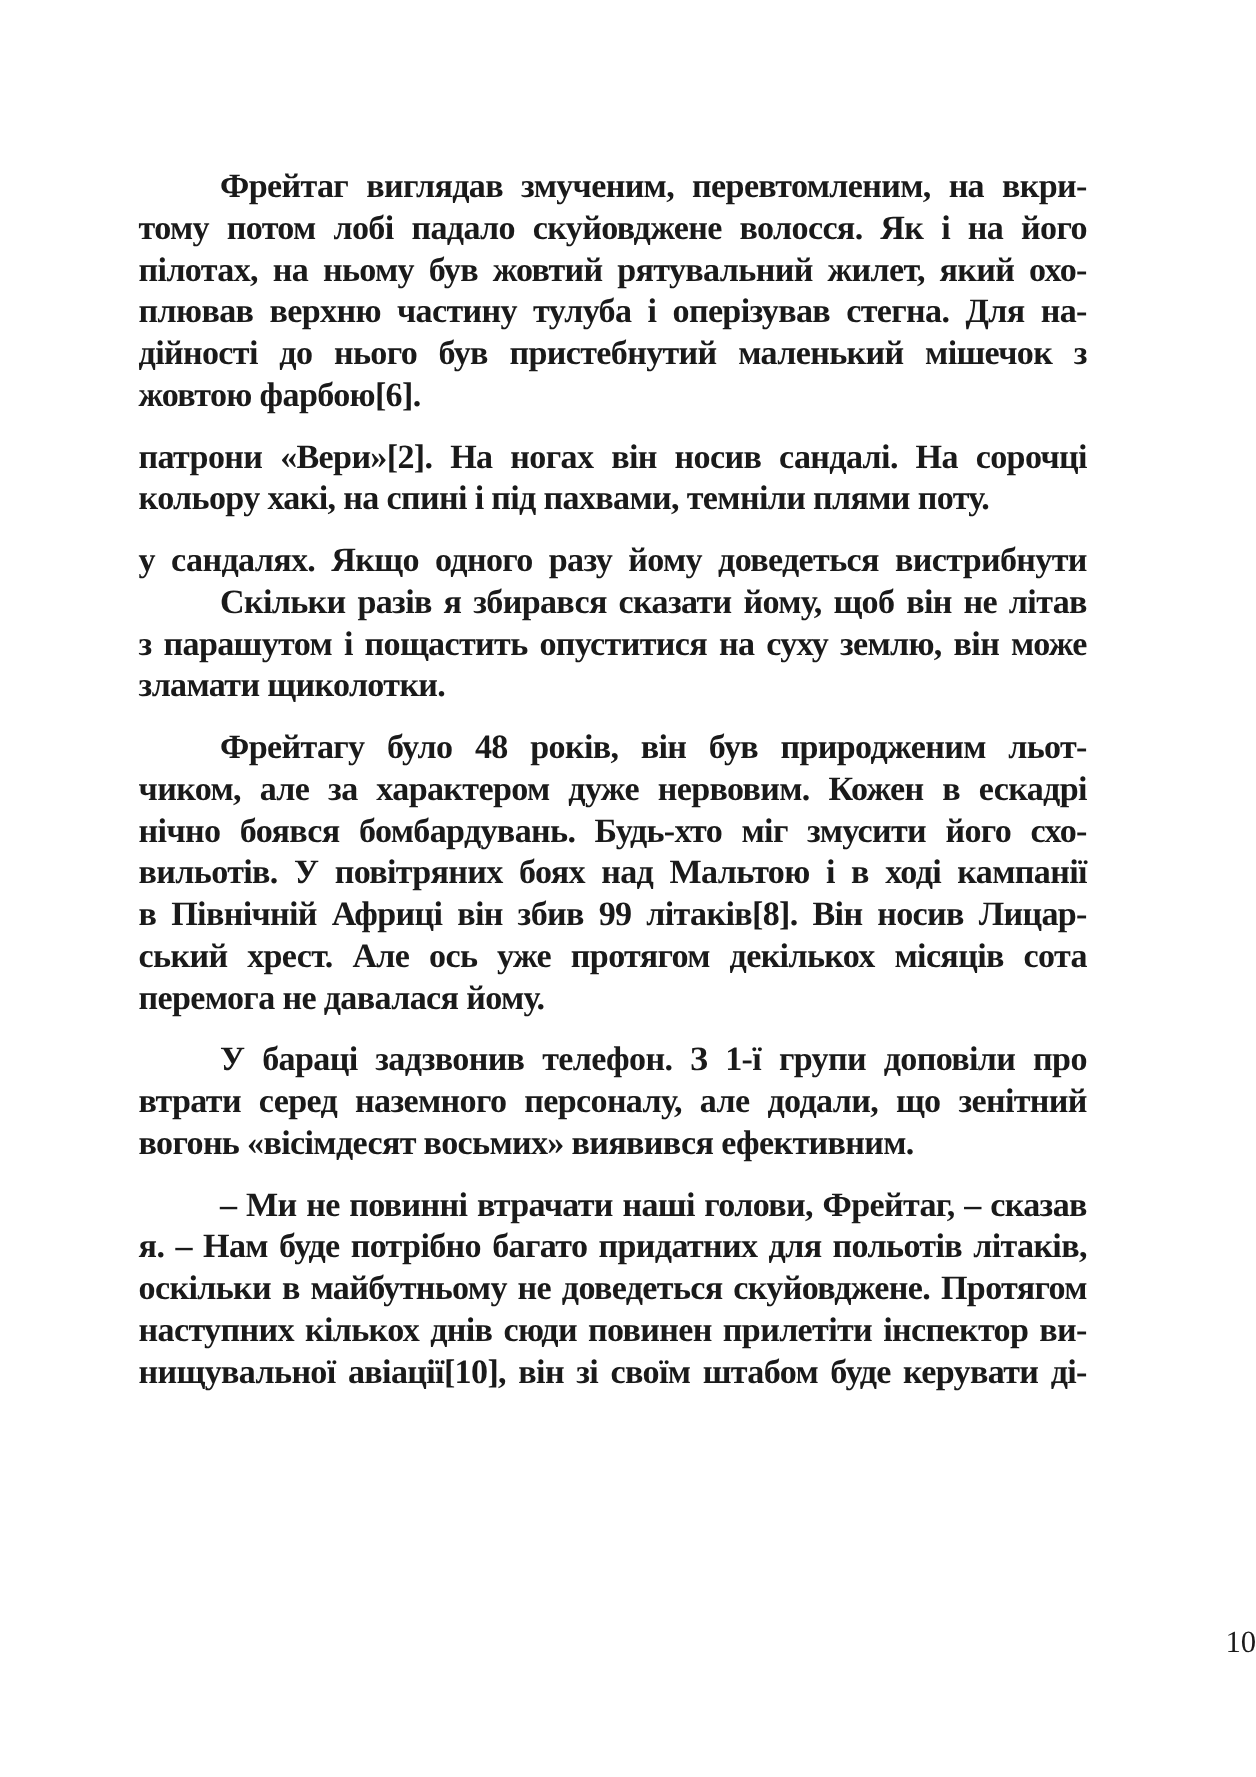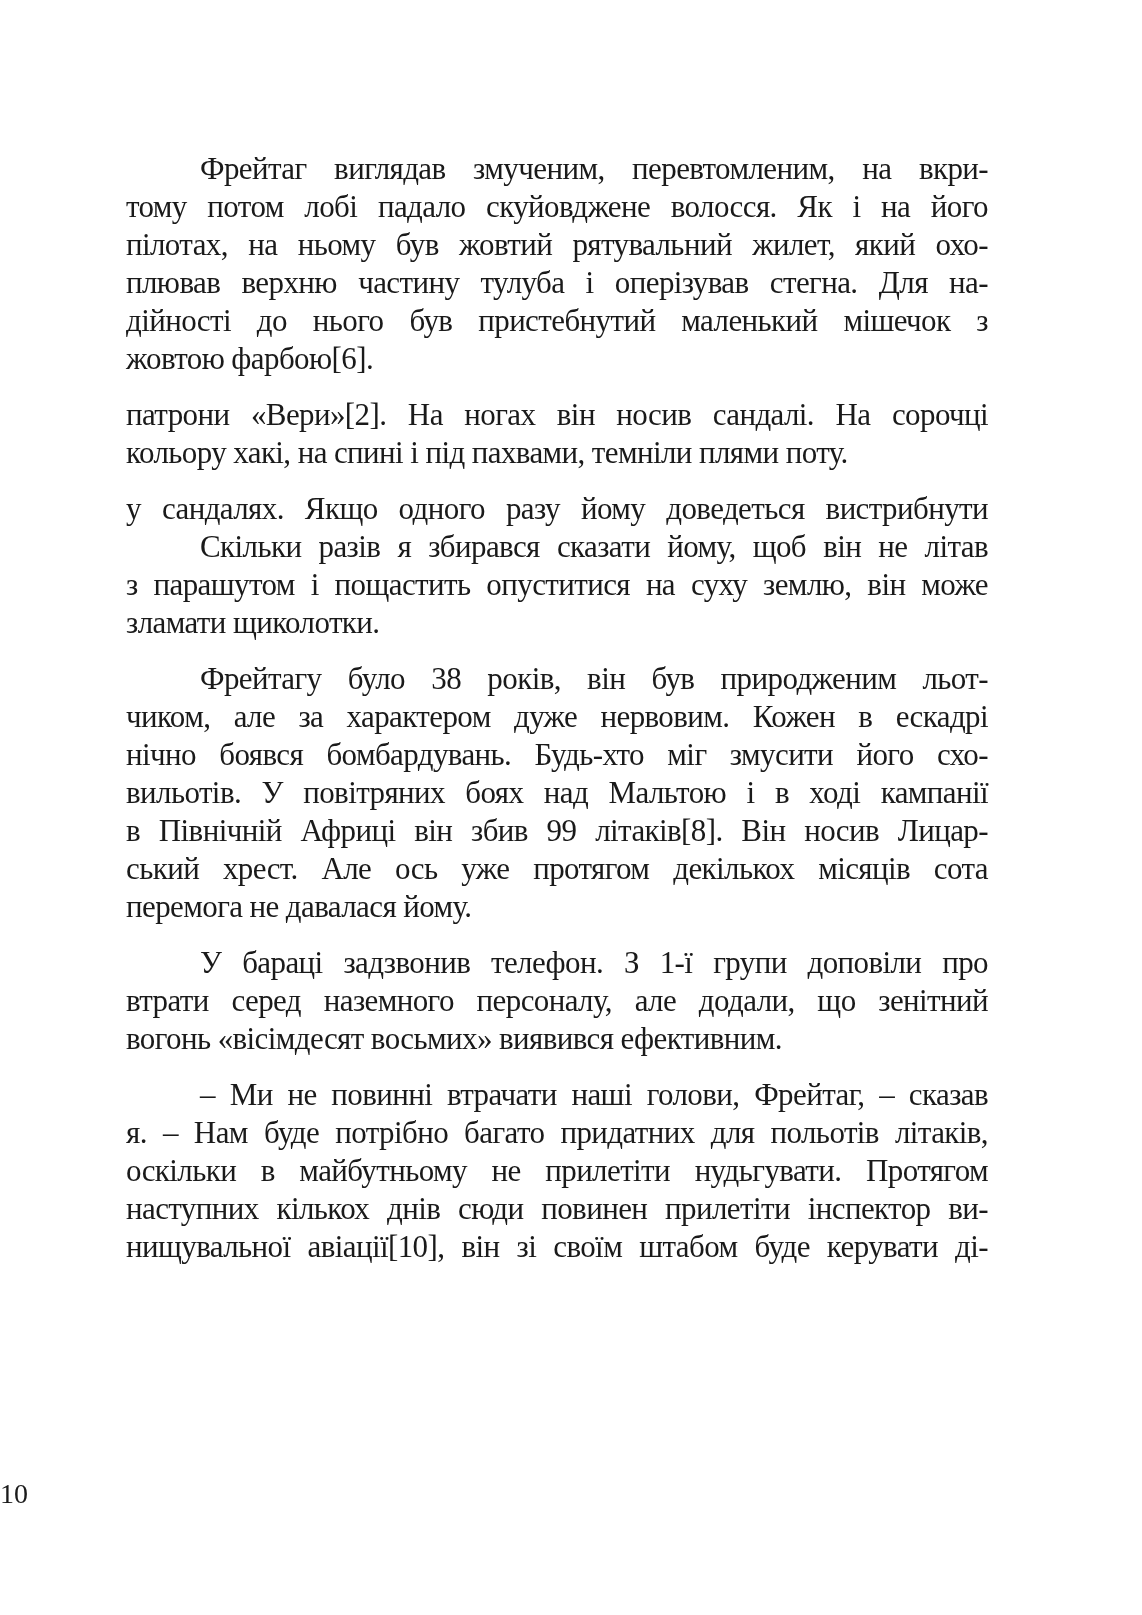--- a/index.html
+++ b/index.html
@@ -13,20 +13,21 @@
       position: relative;
       overflow: hidden;
       font-family: "Liberation Serif", "DejaVu Serif", serif;
       color: #1a1a1a;
     }
     .page {
       position: absolute;
       left: 126px;
       top: 132px;
       width: 862px;
+      font-weight: bold;
     }
     .para {
       margin: 0 0 18px 0;
     }
     .line {
       font-size: 31px;
       line-height: 38px;
       height: 38px;
       white-space: nowrap;
       text-align: justify;
@@ -38,21 +39,21 @@
       padding-left: 74px;
     }
     .line.last {
       text-align-last: left;
     }
     .page-number {
       position: absolute;
       left: 0;
       width: 1142px;
       top: 1476px;
-      text-align: left;
+      text-align: right;
       font-size: 28px;
       line-height: 36px;
       color: #1a1a1a;
     }
   </style>
 </head>
 <body>
 
 <main class="page">
 
@@ -75,40 +76,40 @@
   <p class="para">
     </p>
     <div class="line">у сандалях. Якщо одного разу йому доведеться вистрибнути</div>
     <div class="line first">Скільки разів я збирався сказати йому, щоб він не літав</div>
     <div class="line">з парашутом і пощастить опуститися на суху землю, він може</div>
     <div class="line last">зламати щиколотки.</div>
   <p></p>
 
   <p class="para">
     </p>
-    <div class="line first">Фрейтагу було 38 років, він був природженим льот-</div>
+    <div class="line first">Фрейтагу було 48 років, він був природженим льот-</div>
     <div class="line">чиком, але за характером дуже нервовим. Кожен в ескадрі</div>
     <div class="line">нічно боявся бомбардувань. Будь-хто міг змусити його схо-</div>
     <div class="line">вильотів. У повітряних боях над Мальтою і в ході кампанії</div>
     <div class="line">в Північній Африці він збив 99 літаків[8]. Він носив Лицар-</div>
     <div class="line">ський хрест. Але ось уже протягом декількох місяців сота</div>
     <div class="line last">перемога не давалася йому.</div>
   <p></p>
 
   <p class="para">
     </p>
     <div class="line first">У бараці задзвонив телефон. З 1-ї групи доповіли про</div>
     <div class="line">втрати серед наземного персоналу, але додали, що зенітний</div>
     <div class="line last">вогонь «вісімдесят восьмих» виявився ефективним.</div>
   <p></p>
 
   <p class="para">
     </p>
     <div class="line first">– Ми не повинні втрачати наші голови, Фрейтаг, – сказав</div>
     <div class="line">я. – Нам буде потрібно багато придатних для польотів літаків,</div>
-    <div class="line">оскільки в майбутньому не прилетіти нудьгувати. Протягом</div>
+    <div class="line">оскільки в майбутньому не доведеться скуйовджене. Протягом</div>
     <div class="line">наступних кількох днів сюди повинен прилетіти інспектор ви-</div>
     <div class="line">нищувальної авіації[10], він зі своїм штабом буде керувати ді-</div>
   <p></p>
 
 </main>
 
 <div class="page-number">10</div>
 
 </body></html>

